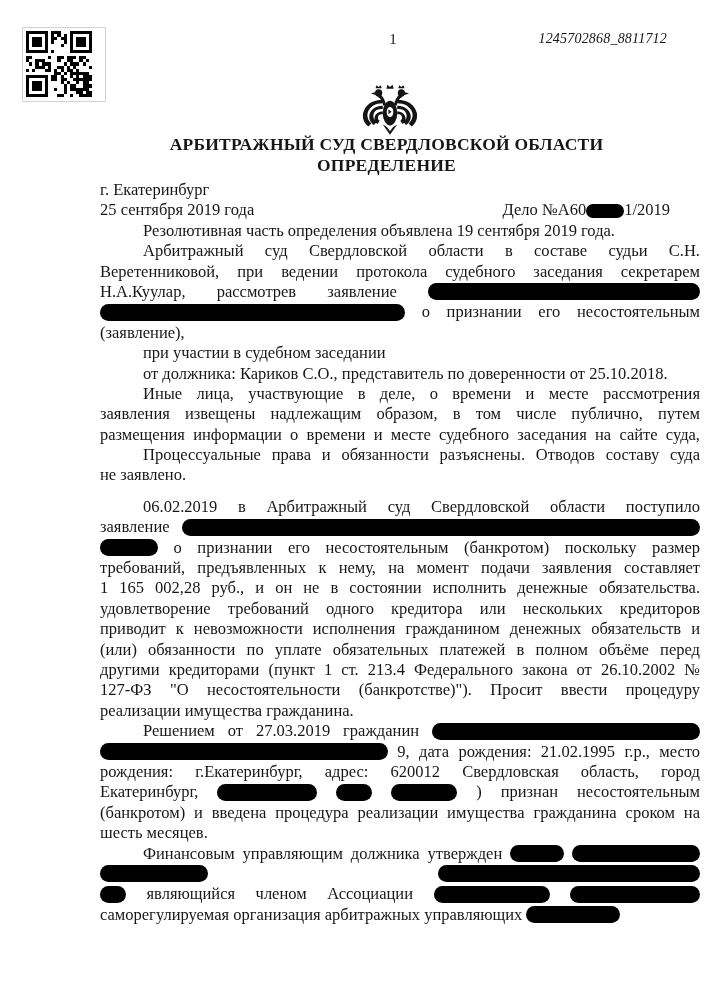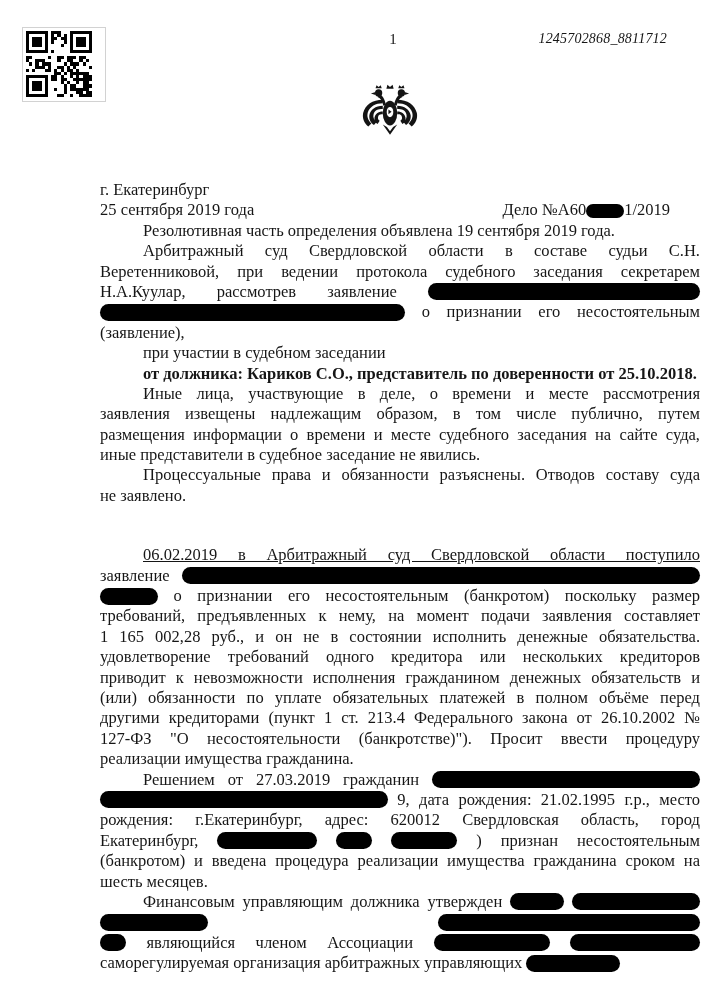--- a/index.html
+++ b/index.html
@@ -227,45 +227,48 @@
 
       <ellipse cx="60" cy="58" rx="14" ry="24"></ellipse>
 
       <path d="M46,80 L60,100 L74,80 L66,85 L60,93 L54,85 Z"></path>
     </g>
 
     <ellipse cx="60" cy="56" rx="7.5" ry="11" fill="#ffffff" stroke="#141414" stroke-width="2"></ellipse>
     <path d="M57,51 l6,4.5 -6,4.5 z" fill="#141414"></path>
   </svg>
 
+  <div class="court-head">
+    <div>АРБИТРАЖНЫЙ СУД СВЕРДЛОВСКОЙ ОБЛАСТИ</div>
+    <div>ОПРЕДЕЛЕНИЕ</div>
+  </div>
 
   <div class="doc-body">
       <div class="line l"><span>г. Екатеринбург</span></div>
       <div class="line split" style="padding-right: 30px;">
         <span>25 сентября 2019 года</span>
         <span class="sp"></span>
         <span>Дело №А60</span>
         <span class="bar" style="width: 38px; height: 14px; border-radius: 7px; background: rgb(0, 0, 0);"></span>
         <span>1/2019</span>
       </div>
       <div class="line l" style="padding-left: 43px;"><span>Резолютивная часть определения объявлена 19 сентября 2019 года.</span></div>
       <div class="line j" style="padding-left: 43px;"><span>Арбитражный суд Свердловской области в составе судьи С.Н.</span></div>
       <div class="line j"><span>Веретенниковой, при ведении протокола судебного заседания секретарем</span></div>
       <div class="line j"><span>Н.А.Куулар, рассмотрев заявление</span> <span class="bar" style="width: 272px; background: rgb(0, 0, 0);"></span></div>
       <div class="line j"><span class="bar" style="width: 305px; background: rgb(0, 0, 0);"></span> <span>о признании его несостоятельным</span></div>
       <div class="line l"><span>(заявление),</span></div>
       <div class="line l" style="padding-left: 43px;"><span>при участии в судебном заседании</span></div>
-      <div class="line l" style="padding-left: 43px; font-weight: bold;"><span>от должника: Кариков С.О., представитель по доверенности от 25.10.2018.</span></div>
+      <div class="line l" style="padding-left: 43px;"><span>от должника: Кариков С.О., представитель по доверенности от 25.10.2018.</span></div>
       <div class="line j" style="padding-left: 43px;"><span>Иные лица, участвующие в деле, о времени и месте рассмотрения</span></div>
       <div class="line j"><span>заявления извещены надлежащим образом, в том числе публично, путем</span></div>
       <div class="line j"><span>размещения информации о времени и месте судебного заседания на сайте суда,</span></div>
-      <div class="line l"><span>иные представители в судебное заседание не явились.</span></div>
       <div class="line j" style="padding-left: 43px;"><span>Процессуальные права и обязанности разъяснены. Отводов составу суда</span></div>
       <div class="line l"><span>не заявлено.</span></div>
-      <div class="line j" style="padding-left: 43px; margin-top: 39px; text-decoration: underline;"><span>06.02.2019 в Арбитражный суд Свердловской области поступило</span></div>
+      <div class="line j" style="padding-left: 43px; margin-top: 11px;"><span>06.02.2019 в Арбитражный суд Свердловской области поступило</span></div>
       <div class="line j"><span>заявление</span> <span class="bar" style="width: 518px; background: rgb(0, 0, 0);"></span></div>
       <div class="line j"><span class="bar" style="width: 58px; background: rgb(0, 0, 0);"></span> <span>о признании его несостоятельным (банкротом) поскольку размер</span></div>
       <div class="line j"><span>требований, предъявленных к нему, на момент подачи заявления составляет</span></div>
       <div class="line j"><span>1&nbsp;165&nbsp;002,28 руб., и он не в состоянии исполнить денежные обязательства.</span></div>
       <div class="line j"><span>удовлетворение требований одного кредитора или нескольких кредиторов</span></div>
       <div class="line j"><span>приводит к невозможности исполнения гражданином денежных обязательств и</span></div>
       <div class="line j"><span>(или) обязанности по уплате обязательных платежей в полном объёме перед</span></div>
       <div class="line j"><span>другими кредиторами (пункт 1 ст. 213.4 Федерального закона от 26.10.2002 №</span></div>
       <div class="line j"><span>127-ФЗ "О несостоятельности (банкротстве)"). Просит ввести процедуру</span></div>
       <div class="line l"><span>реализации имущества гражданина.</span></div>

